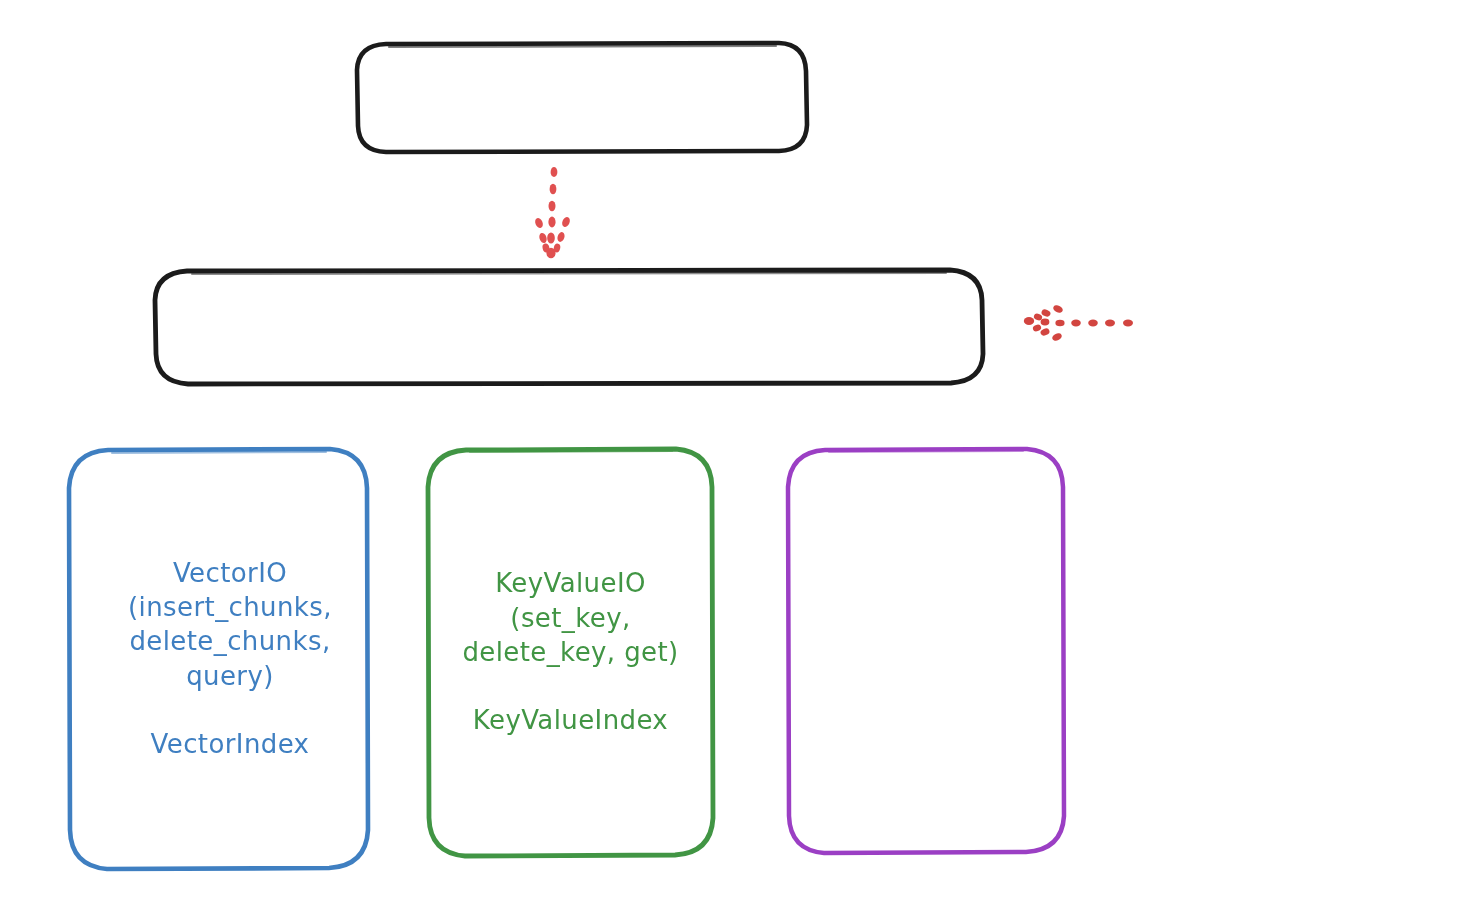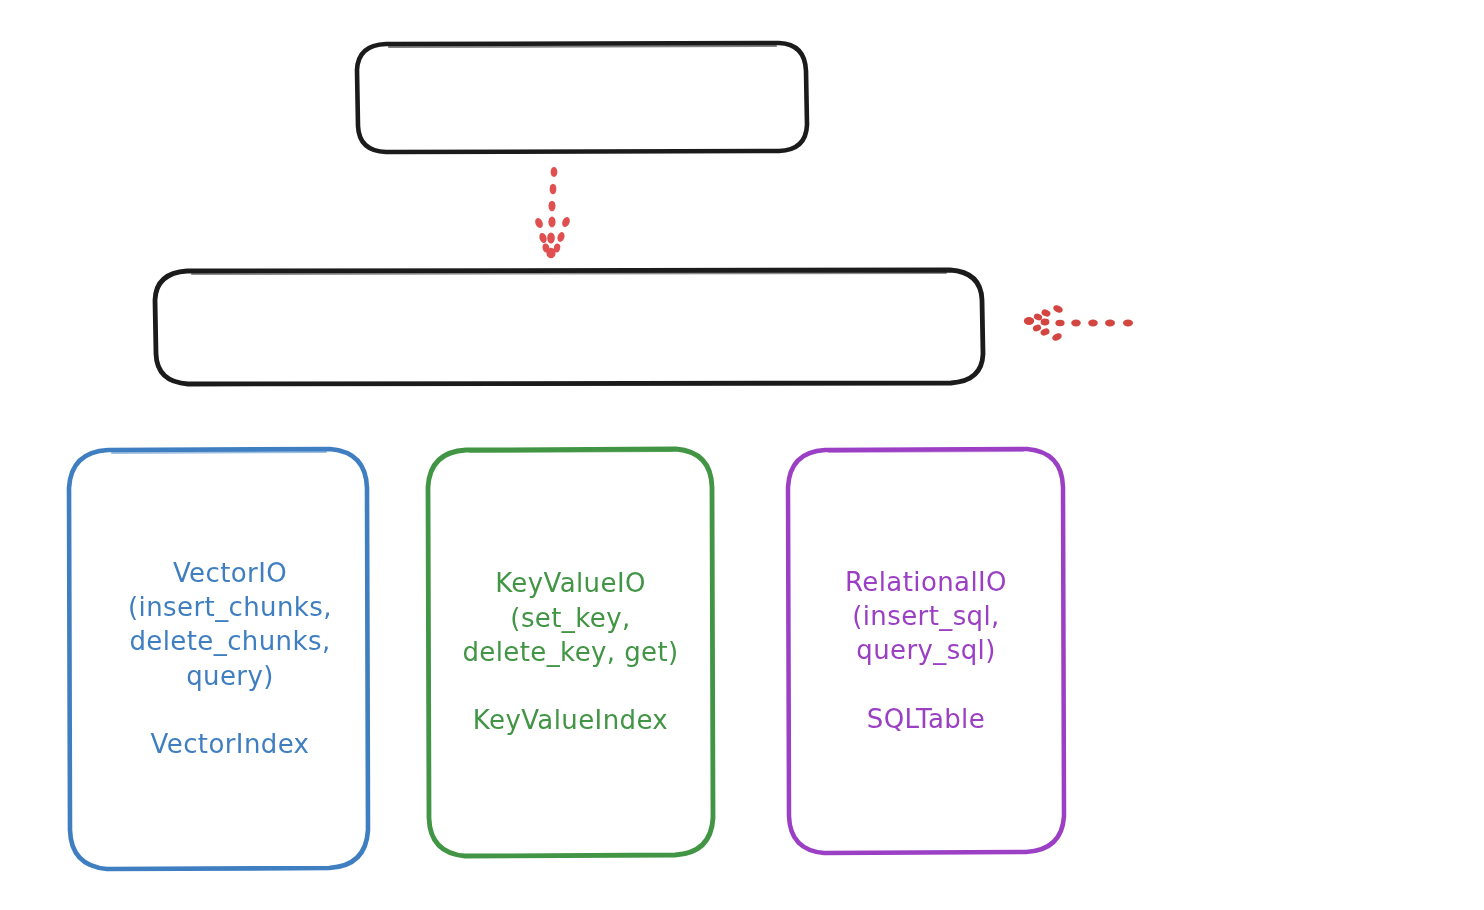--- a/index.html
+++ b/index.html
@@ -194,22 +194,15 @@
   </div>
 
   <div class="node leaf" id="node-keyvalueio">
     <div class="node-text">KeyValueIO
 (set_key,
 delete_key, get)
 
 KeyValueIndex</div>
   </div>
 
-  <div class="node leaf" id="node-relationalio">
-    <div class="node-text">RelationalIO
-(insert_sql,
-query_sql)
-
-SQLTable</div>
-  </div>
 
 
 </div>
 
 </body></html>

